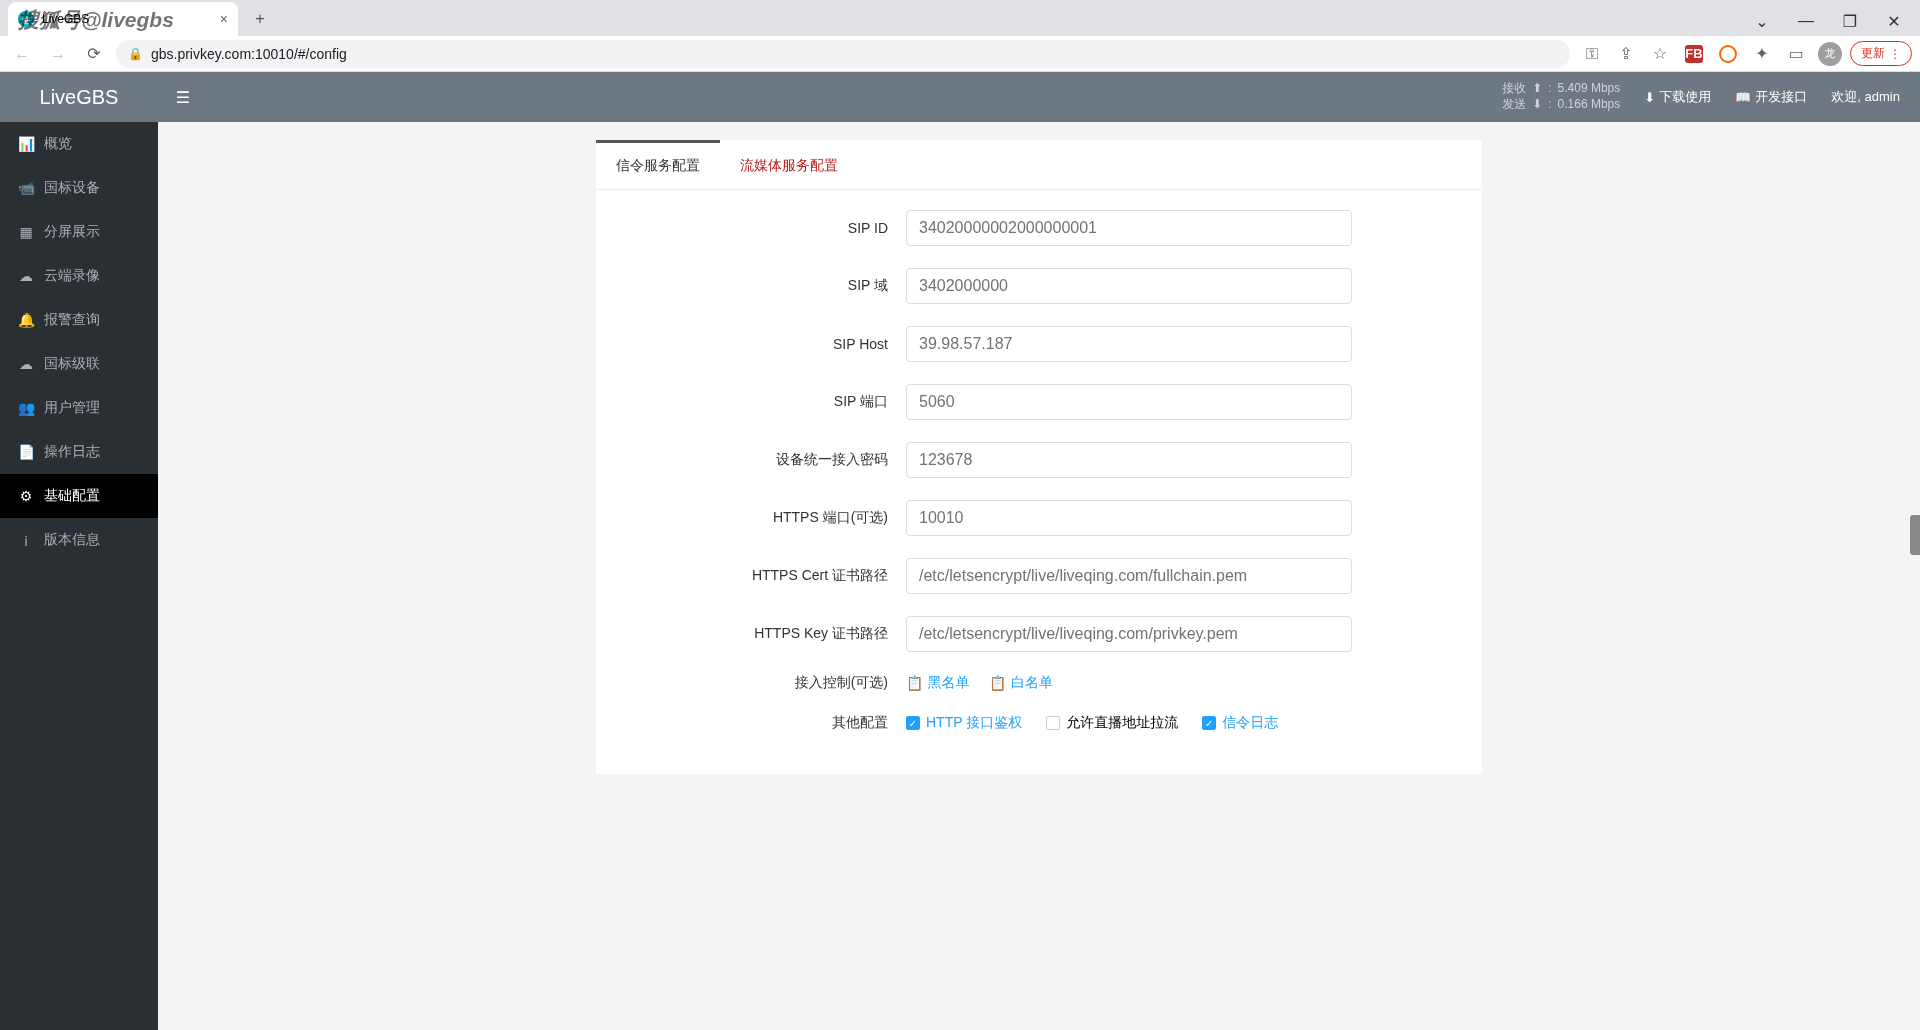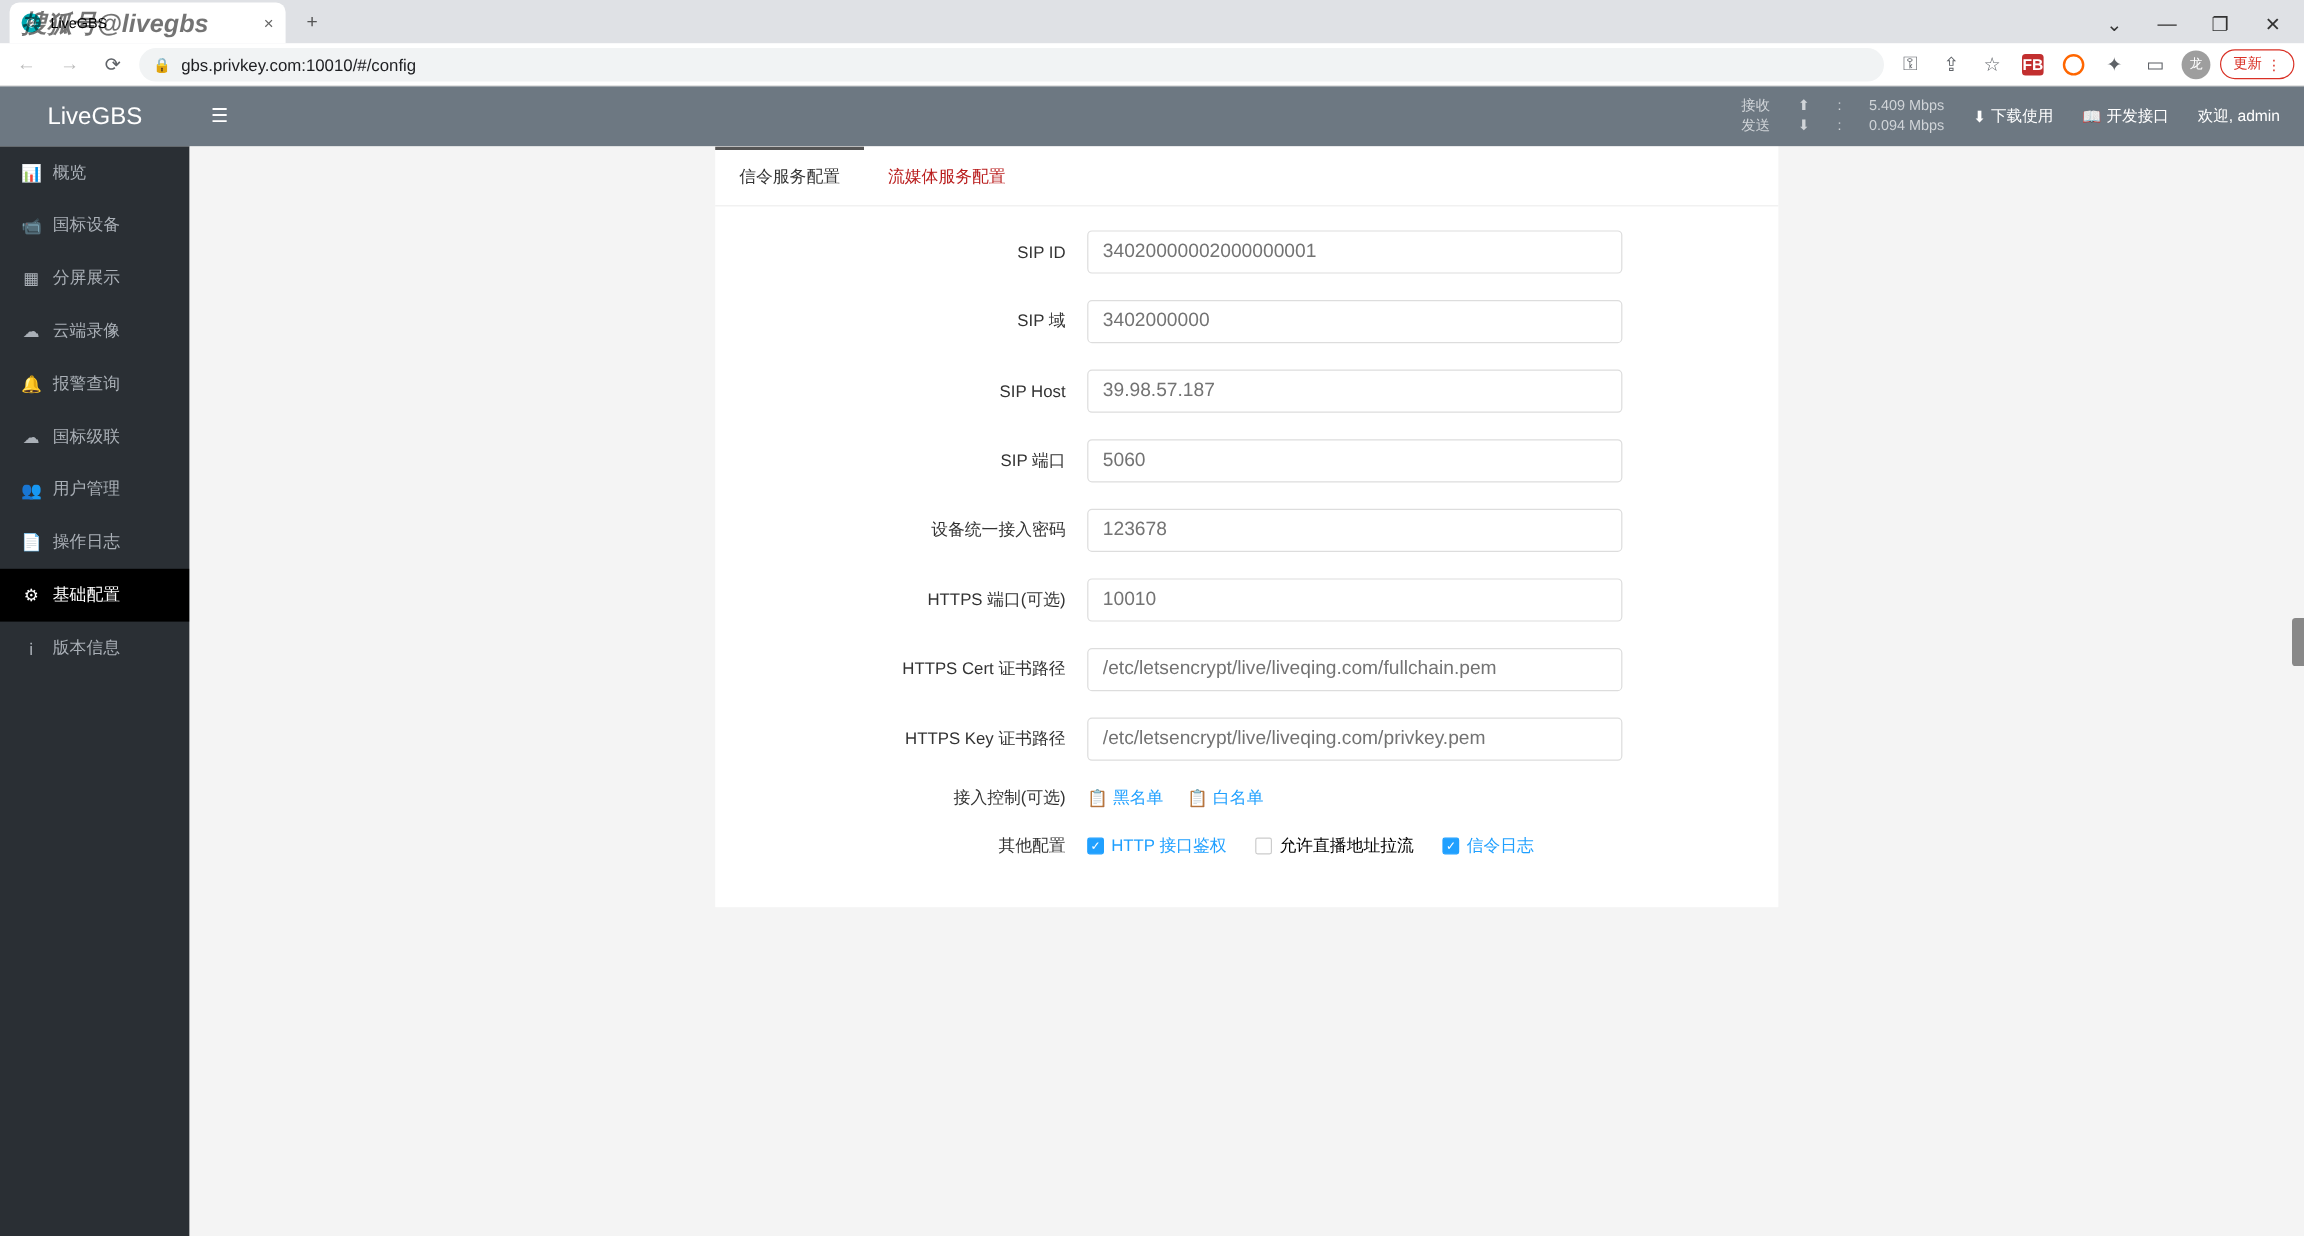--- a/index.html
+++ b/index.html
@@ -30,32 +30,32 @@
 
 
 .watermark { position: absolute; top: 6px; left: 18px; font-size: 21px; font-weight: bold; color: rgba(0,0,0,0.55); z-index: 1000; font-style: italic; pointer-events:none;}
 
 
 .app-header { background: #6d7882; height: 50px; display: flex; align-items: center; color: #fff; }
 .logo-area { width: 158px; display: flex; align-items: center; justify-content: center; font-size: 20px; font-weight: 500;}
 .hamburger { width: 50px; display: flex; align-items: center; justify-content: center; cursor: pointer; font-size: 16px;}
 .header-right { margin-left: auto; display: flex; align-items: center; gap: 24px; padding-right: 20px; font-size: 13px;}
 .net-stats { font-size: 12px; line-height: 1.3; text-align: left; color: #d0d4d8;}
-.net-stats .row { display:flex; gap:23px; }
+.net-stats .row { display:flex; gap:6px; }
 .hdr-link { cursor: pointer; display:flex; align-items:center; gap:4px;}
 
 
 .app-body { display: flex; height: calc(100vh - 122px); }
 .sidebar { width: 158px; background: #2a2f34; color: #aab0b7; overflow-y: auto; flex-shrink:0;}
 .sidebar-item { height: 44px; display: flex; align-items: center; padding-left: 18px; cursor: pointer; font-size: 14px; gap: 10px;}
 .sidebar-item.active { background: #000; color: #fff; }
 .sidebar-item .ic { width: 16px; text-align:center; }
 
 
-.main { flex: 1; overflow-y: auto; background: #f4f4f4;}
+.main { flex: 1; padding: 18px; overflow-y: auto; background: #f4f4f4;}
 .panel { background: #fff; max-width: 886px; margin: 0 auto; }
 .tabs { display: flex; border-bottom: 1px solid #eee; }
 .tab-item { padding: 14px 20px; font-size: 14px; color: #b91c1c; cursor: pointer; border-top: 3px solid transparent;}
 .tab-item.active { border-top: 3px solid #555; color: #333; }
 .form { padding: 20px 30px; }
 .form-row { display: flex; align-items: center; margin-bottom: 22px; }
 .form-label { width: 280px; text-align: right; padding-right: 18px; font-size: 14px; color: #333;}
 .form-input { width: 446px; height: 36px; border: 1px solid #ddd; border-radius: 4px; padding: 0 12px; font-size: 16px; color: #737373;}
 .form-select { width: 476px; height: 36px; border: 1px solid #ddd; border-radius: 4px; padding: 0 12px; font-size: 14px; color: #555; background:#fff; appearance:none; background-image: linear-gradient(45deg, transparent 50%, #888 50%), linear-gradient(135deg, #888 50%, transparent 50%); background-position: calc(100% - 18px) 16px, calc(100% - 13px) 16px; background-size: 5px 5px; background-repeat: no-repeat;}
 .link-group { display: flex; gap: 20px; align-items:center; }
@@ -126,21 +126,21 @@
       <div class="row">
           <span>接收</span>
           <span>⬆</span>
           <span>:</span>
           <span>5.409 Mbps</span>
         </div>
       <div class="row">
           <span>发送</span>
           <span>⬇</span>
           <span>:</span>
-          <span>0.094 Mbps</span>
+          <span>0.166 Mbps</span>
         </div>
     </div>
     <div class="hdr-link">
         <span>⬇</span>
         <span>下载使用</span>
       </div>
     <div class="hdr-link">
         <span>📖</span>
         <span>开发接口</span>
       </div>

